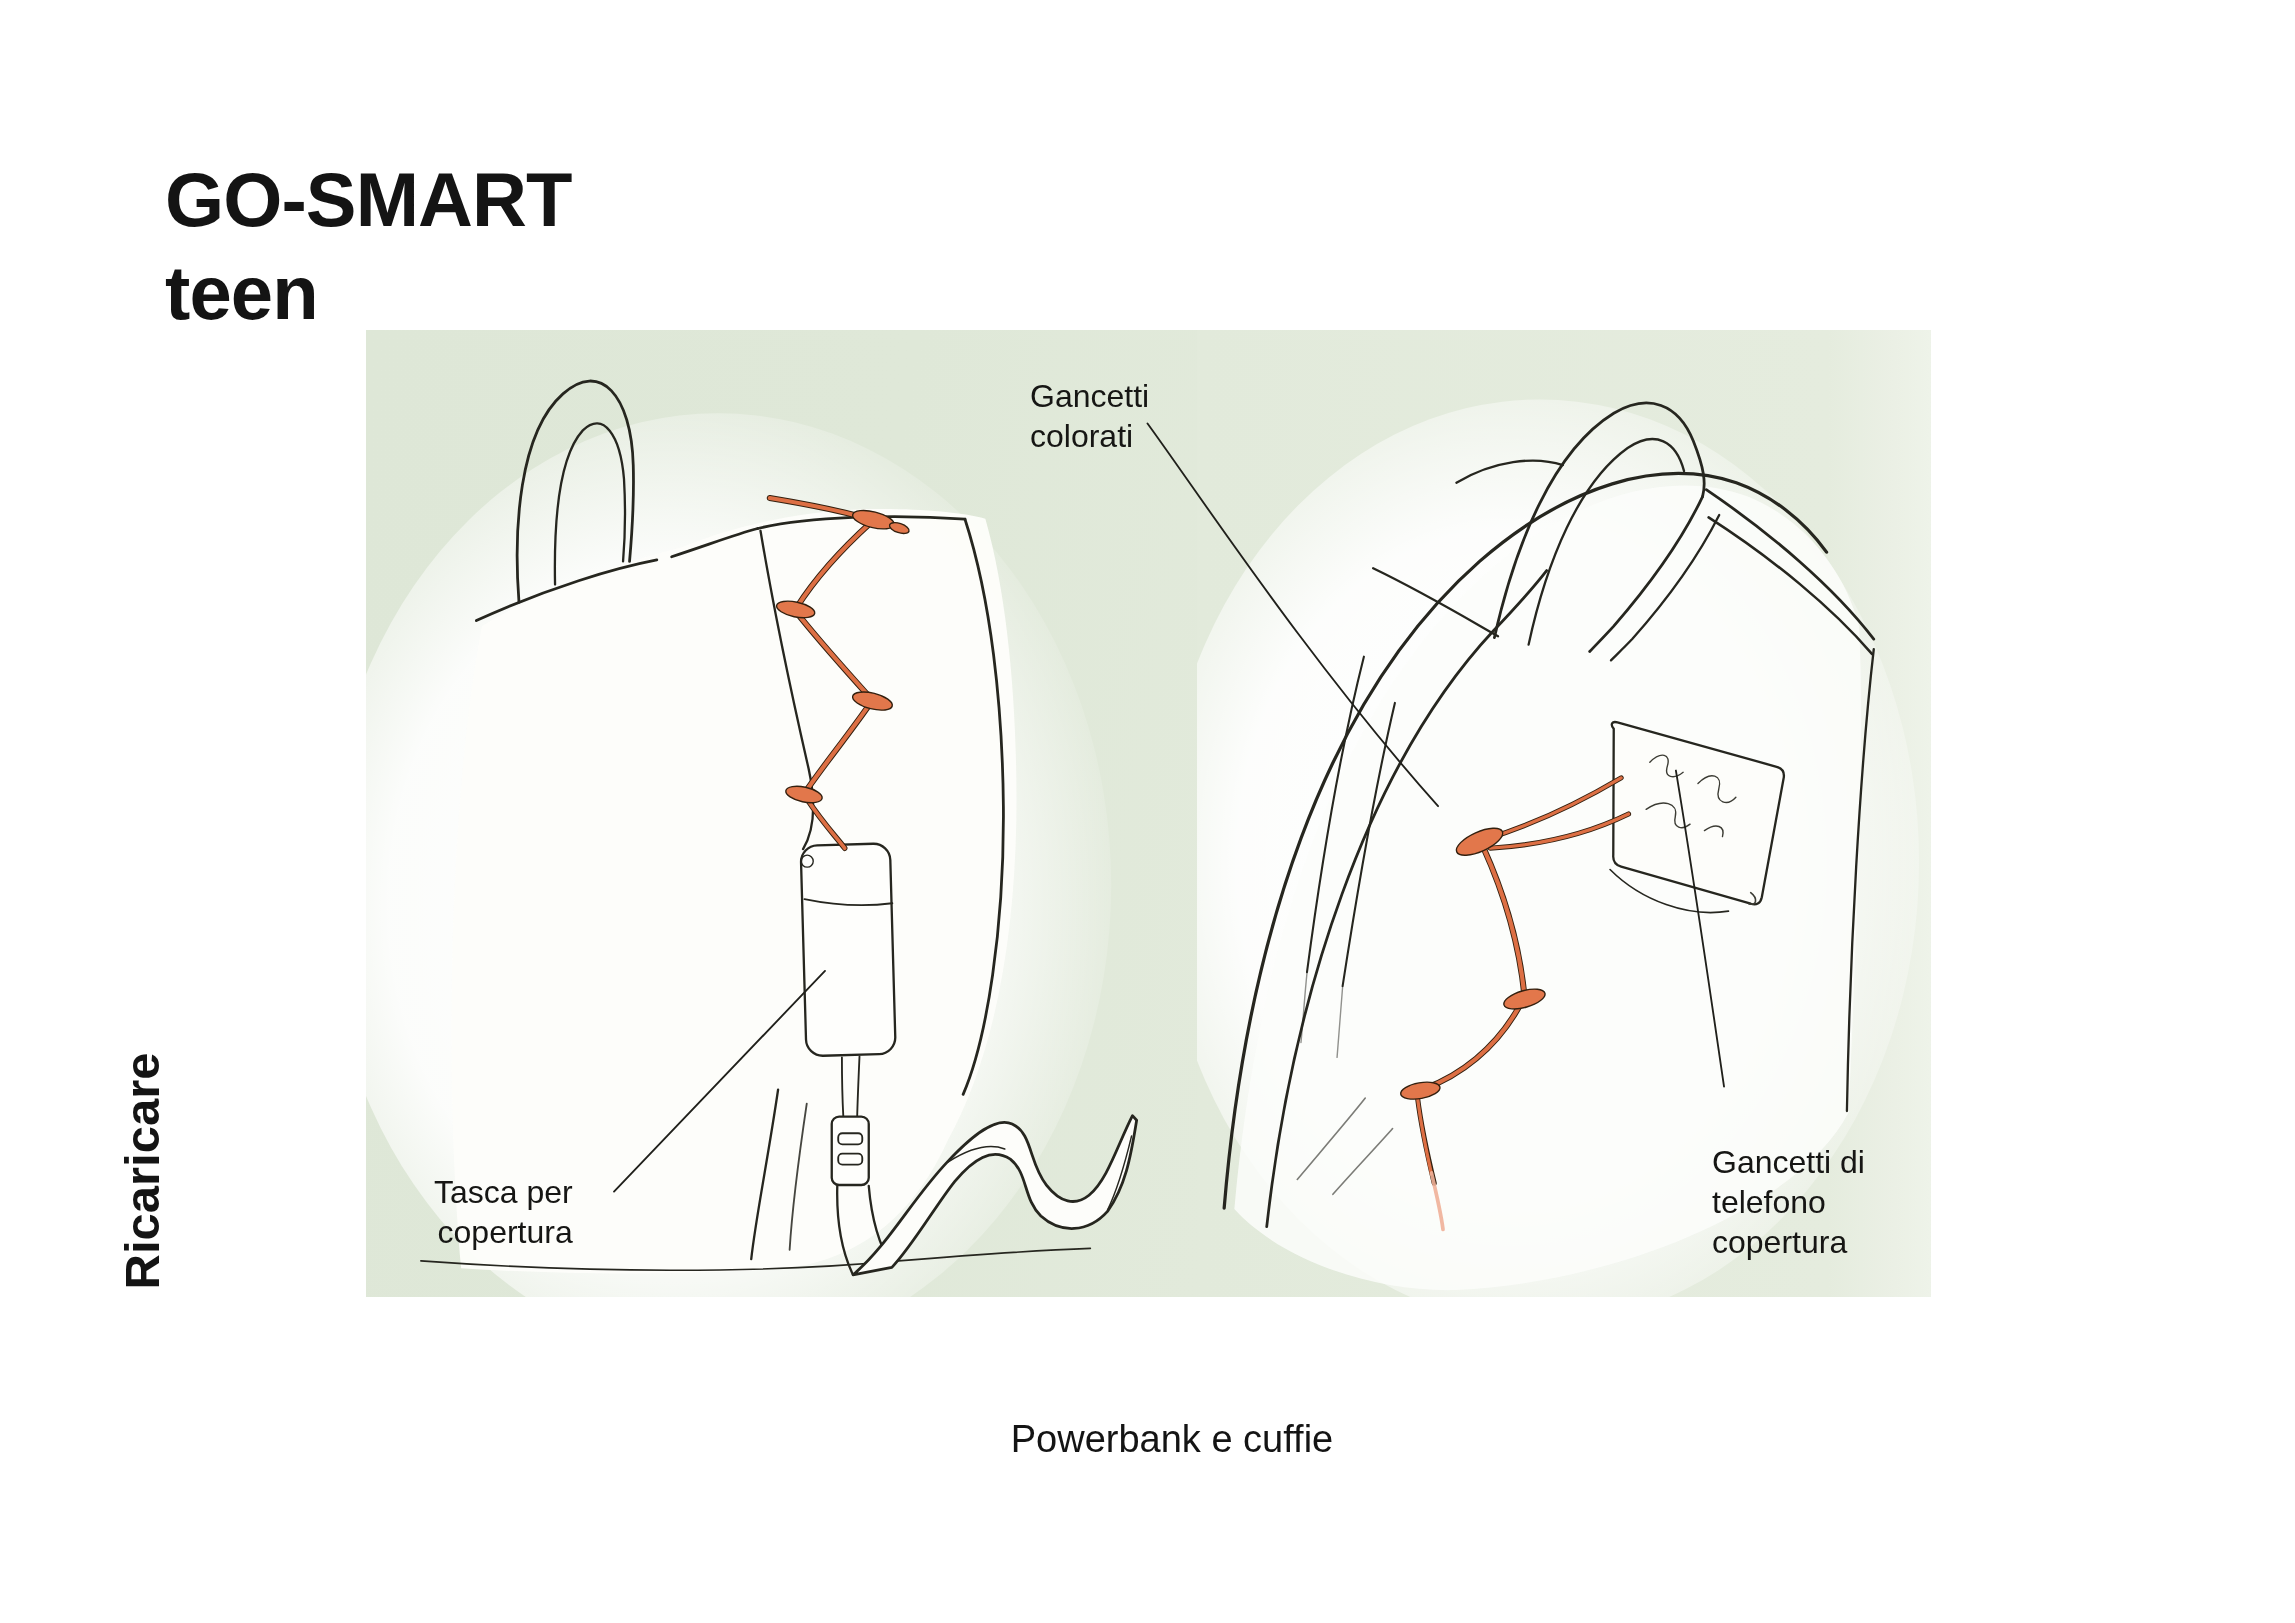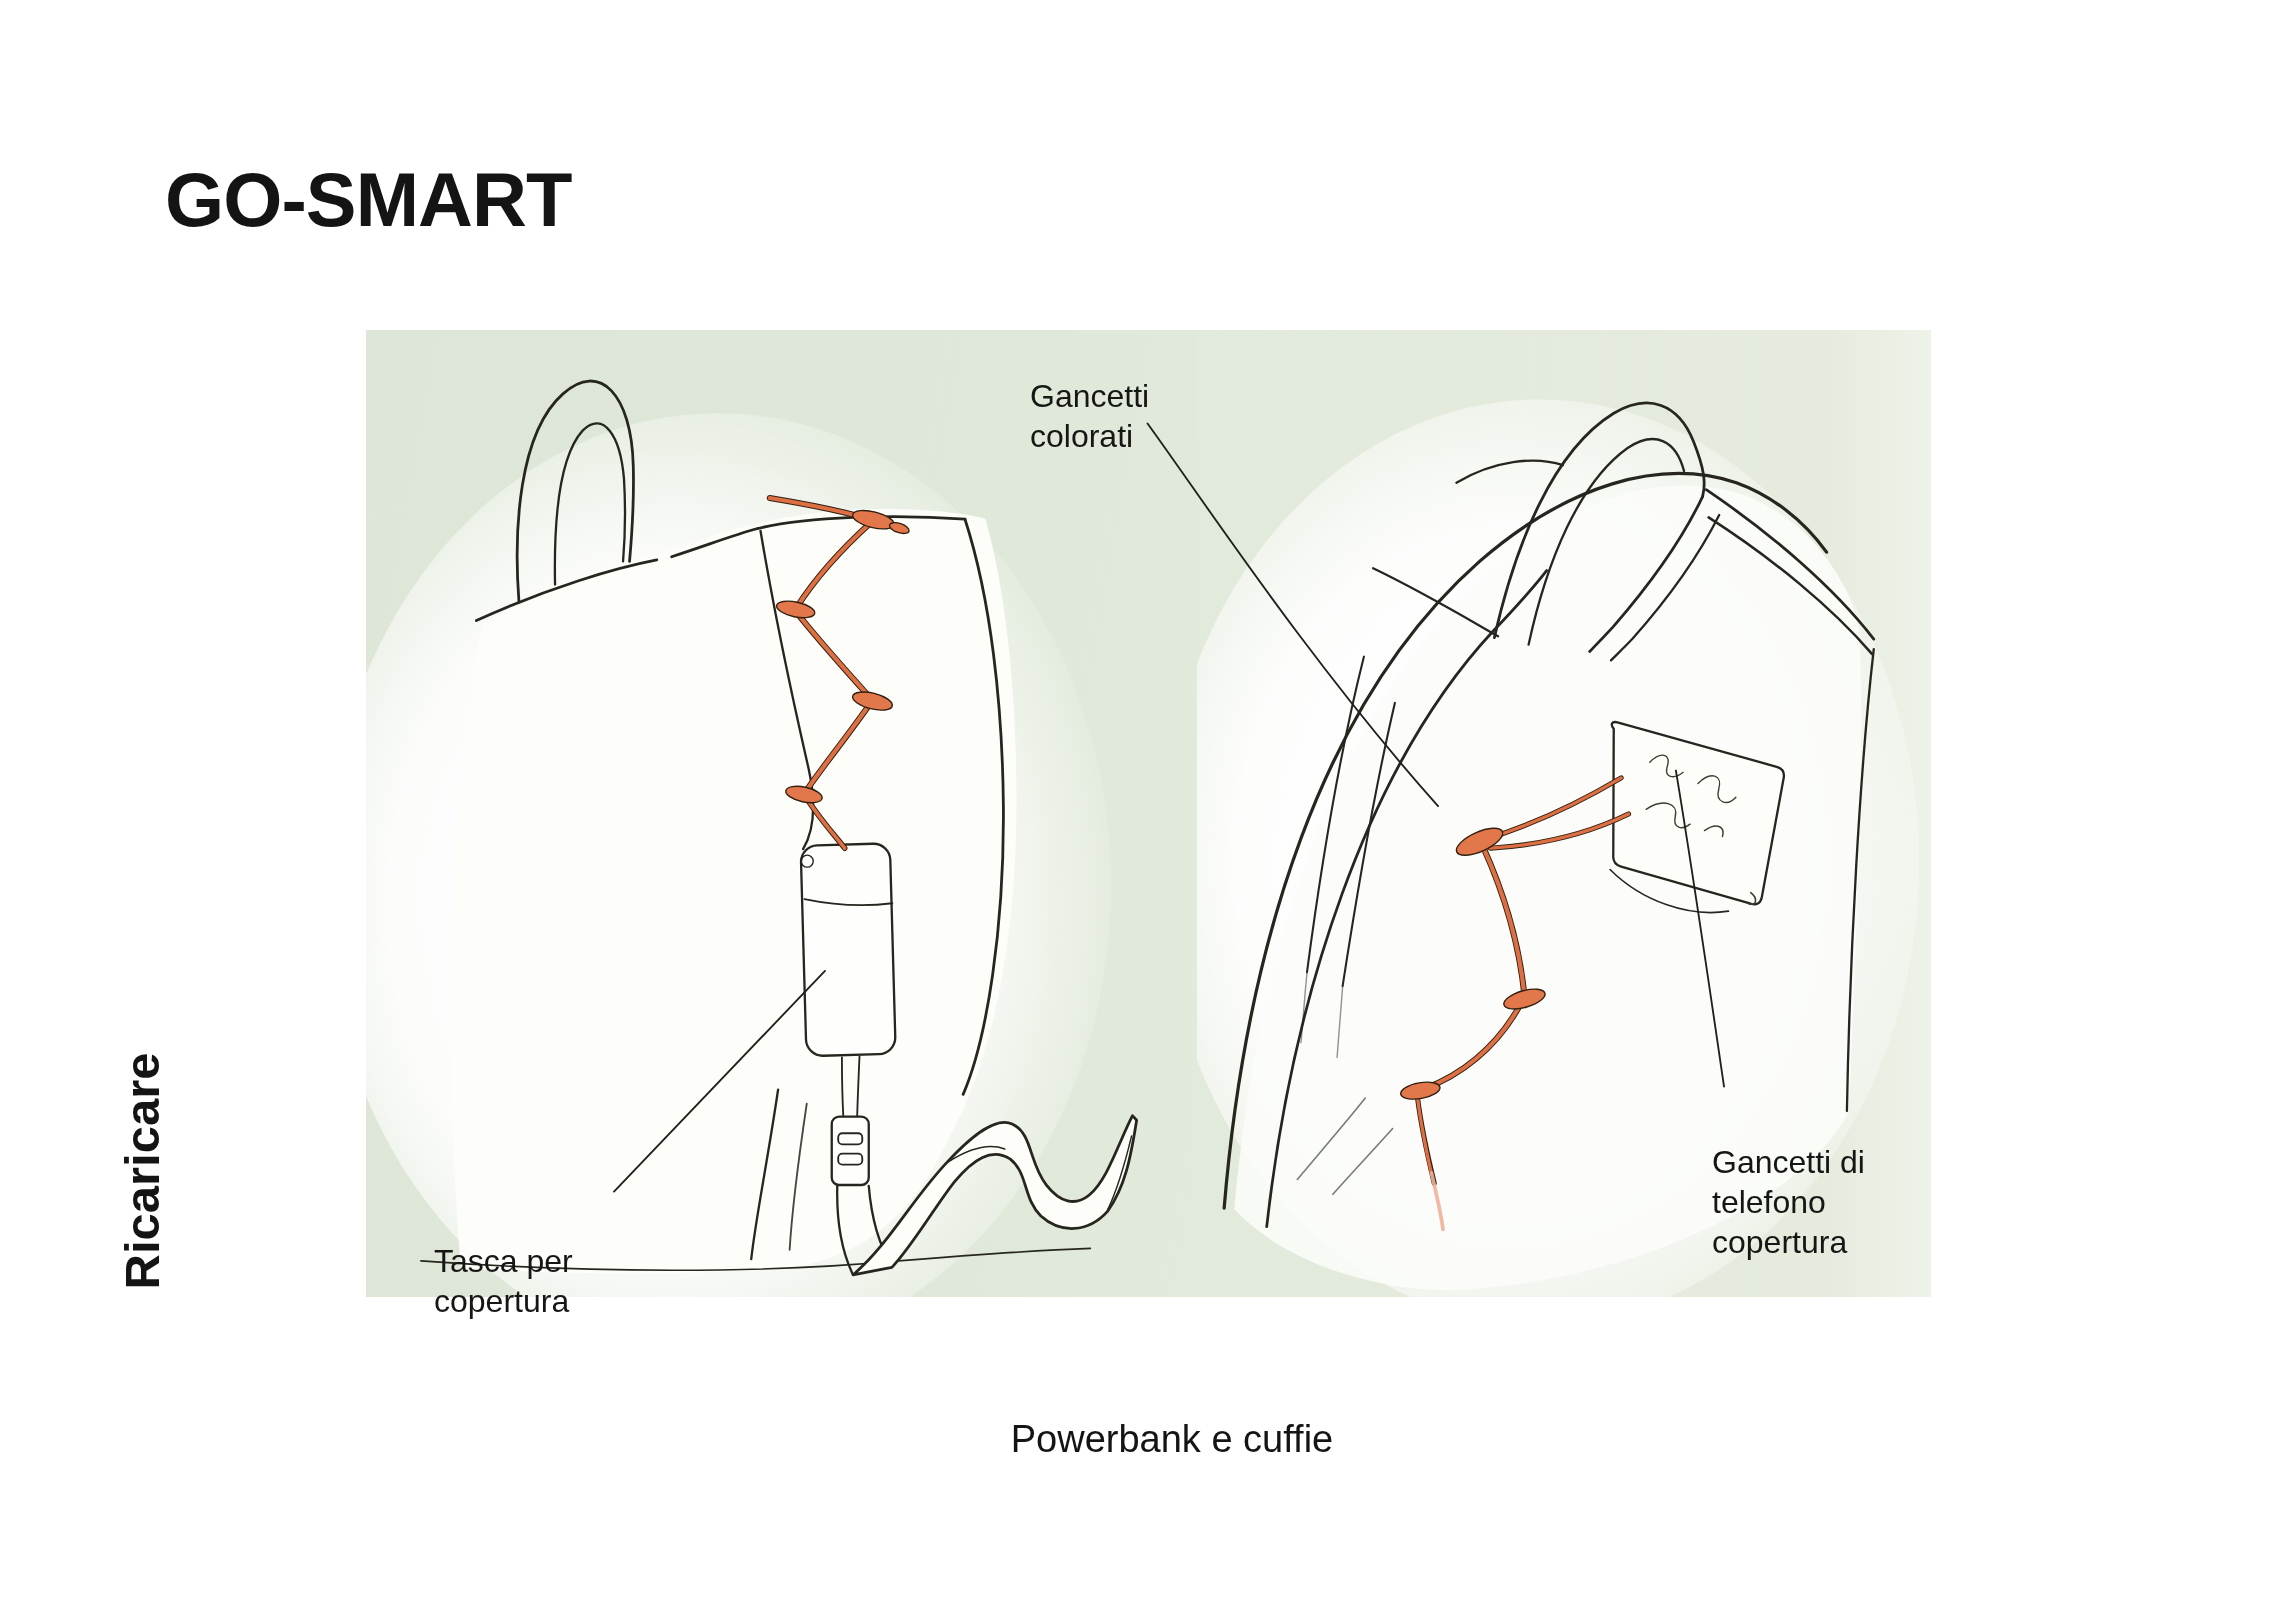--- a/index.html
+++ b/index.html
@@ -11,33 +11,34 @@
   .title span{display:block;}
   .side-label{position:absolute;left:142px;top:1171px;transform:translate(-50%,-50%) rotate(-90deg);
          font-size:49px;font-weight:700;white-space:nowrap;color:#141414;}
   .panel{position:absolute;top:330px;height:967px;}
   .panel-left{left:366px;width:832px;background:linear-gradient(100deg,#dee7d7 0%,#dfe8d8 55%,#e2eadb 100%);}
   .panel-right{left:1197px;width:734px;background:linear-gradient(90deg,#e2eadb 0%,#e5ecde 86%,#ebf0e5 95%,#eef3e9 100%);}
   .panel svg{position:absolute;left:0;top:0;}
   .ann{position:absolute;font-size:32px;line-height:40px;font-weight:400;color:#161614;letter-spacing:0;}
   .ann span{display:block;}
   .ann-gancetti{left:1030px;top:376px;}
-  .ann-tasca{left:434px;top:1241px;}
+  .ann-tasca{left:434px;top:1172px;text-align:right;}
   .ann-linguetta{left:1712px;top:1142px;}
   .caption{position:absolute;left:1136px;top:1418px;transform:translateX(-50%);
            font-size:38px;font-weight:400;white-space:nowrap;color:#141414;margin-left:36px;}
   .leaders{position:absolute;left:0;top:0;pointer-events:none;}
 </style>
 </head>
 <body>
 
 <div class="page">
 
   <div class="title">
     <span>GO-SMART</span>
+    <span>teen</span>
   </div>
 
   <div class="side-label">Ricaricare</div>
 
   <div class="panel panel-left">
     <svg width="832" height="967" viewBox="0 0 1797 2090">
       <defs>
         <radialGradient id="lg" cx="44%" cy="52%" r="60%">
           <stop offset="0%" stop-color="#ffffff"></stop>
           <stop offset="60%" stop-color="#ffffff" stop-opacity="0.9"></stop>

